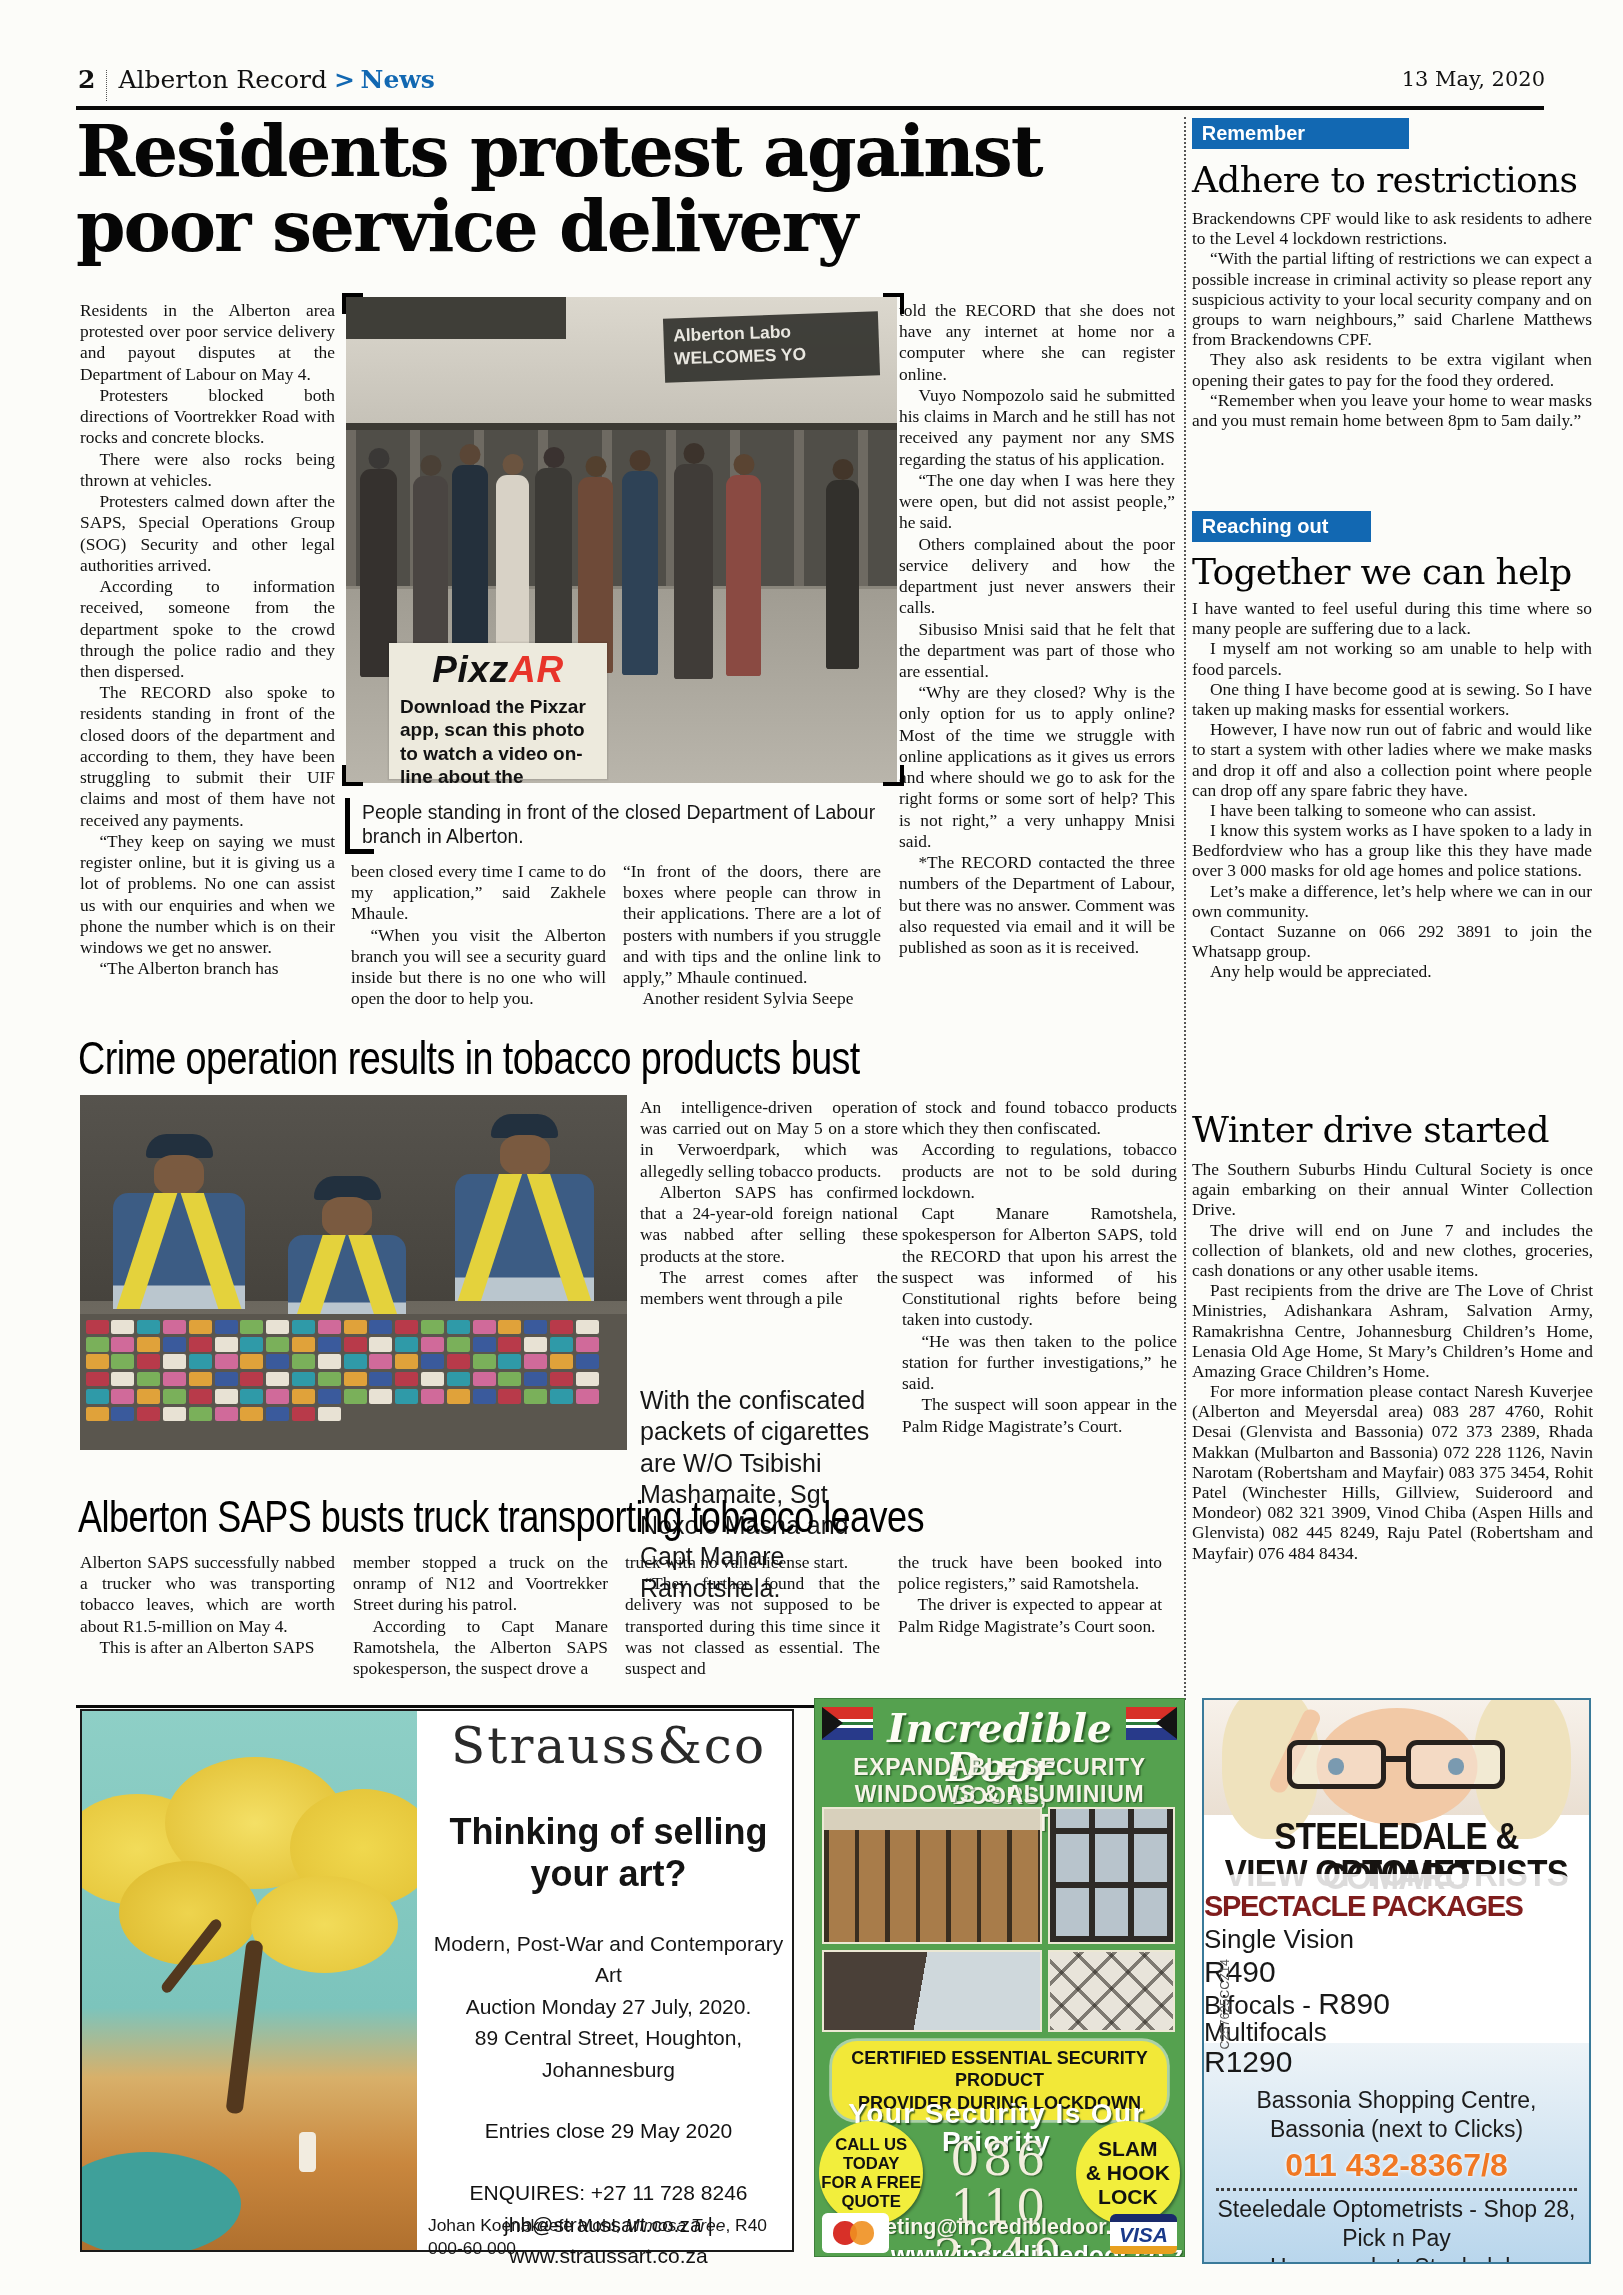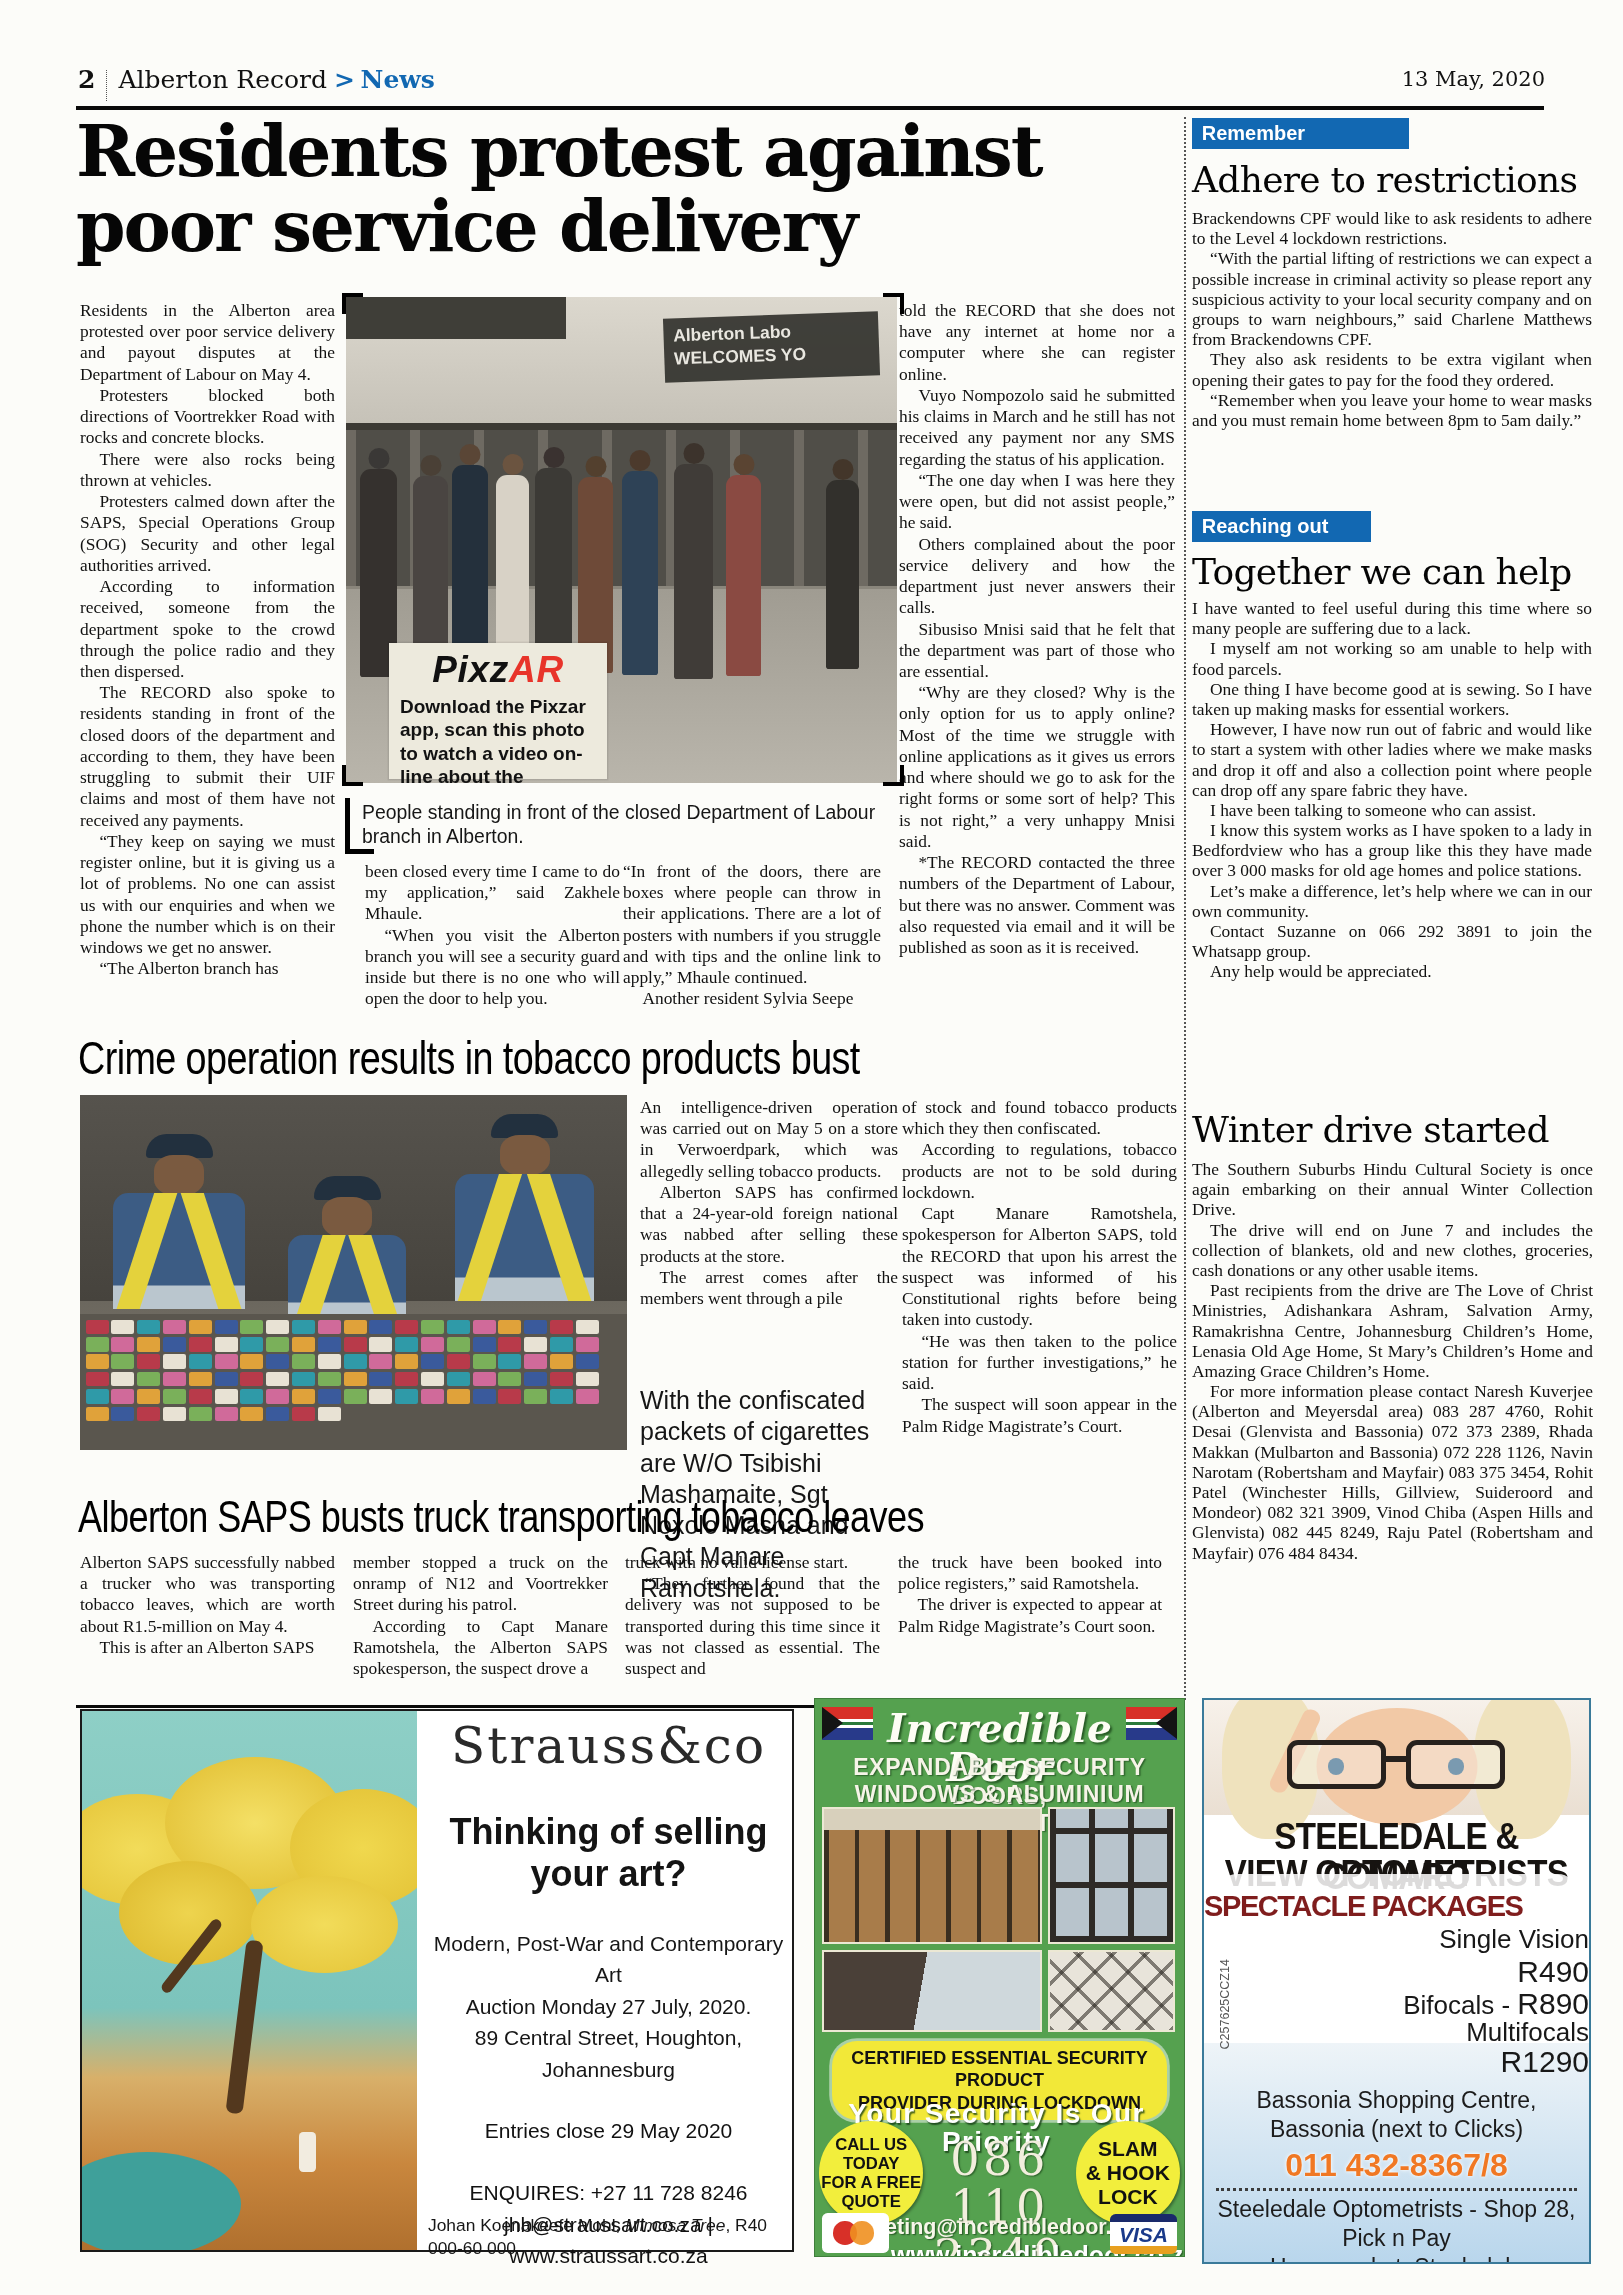--- a/index.html
+++ b/index.html
@@ -170,21 +170,21 @@
   .gl-bridge{position:absolute;left:calc(50% - 11px);top:56px;width:22px;height:6.2px;background:#27211d}
   .opt-eye{position:absolute;top:58px;width:16.7px;height:16.7px;border-radius:50%;background:#7a9ab0}
   .opt-eye.l{left:calc(50% - 69px)}
   .opt-eye.r{left:calc(50% + 51px)}
   .opt-hand{position:absolute;left:82px;top:5.6px;width:18px;height:90px;background:#f2c9a6;
             border-radius:8.3px;transform:rotate(26deg)}
   .opt-title{text-align:center;font:900 36px/1.1 "Liberation Sans",sans-serif;color:#161310;
              letter-spacing:-0.7px;transform:scaleX(.92)}
   .opt-panel{position:absolute;left:15.3px;top:174px;width:357px;height:175px;background:rgba(255,255,255,.85);border-radius:18px}
   .opt-sub{text-align:left;font:900 29px/1 "Liberation Sans",sans-serif;letter-spacing:-1.4px;color:#7f1d1d}
-  .opt-item{text-align:right;font:400 26px/1.2 "Liberation Sans",sans-serif;color:#181818}
+  .opt-item{text-align:left;font:400 26px/1.2 "Liberation Sans",sans-serif;color:#181818}
   .opt-price{font-weight:400;font-size:30px}
   .opt-bottom{position:absolute;left:0;bottom:0;width:100%;height:219px;
               background:linear-gradient(180deg,#eef4f8,#b9d6ec)}
   .opt-loc{text-align:center;font:400 23px/1.25 "Liberation Sans",sans-serif;color:#1c1c1c}
   .opt-phone{text-align:center;font:800 32px/1 "Liberation Sans",sans-serif;color:#f07824;
              text-shadow:0 0 4.2px #fff,0 0 1.4px #fff}
   .opt-dotted{border-top:3.5px dotted #3c3c3c;width:94%;margin:7px auto 4.2px}
   .opt-code{position:absolute;left:-23.6px;top:298px;transform:rotate(-90deg);
             font:400 12.5px/1 "Liberation Sans",sans-serif;color:#555}
 </style>
@@ -207,21 +207,21 @@
   <div class="abs body-col serif" style="left:80px;top:300px;width:255px;height:719px">
       <p>Residents in the Alberton area protested over poor service delivery and payout disputes at the Department of Labour on May 4.</p>
       <p>Protesters blocked both directions of Voortrekker Road with rocks and concrete blocks.</p>
       <p>There were also rocks being thrown at vehicles.</p>
       <p>Protesters calmed down after the SAPS, Special Operations Group (SOG) Security and other legal authorities arrived.</p>
       <p>According to information received, someone from the department spoke to the crowd through the police radio and they then dispersed.</p>
       <p>The RECORD also spoke to residents standing in front of the closed doors of the department and according to them, they have been struggling to submit their UIF claims and most of them have not received any payments.</p>
       <p>“They keep on saying we must register online, but it is giving us a lot of problems. No one can assist us with our enquiries and when we phone the number which is on their windows we get no answer.</p>
       <p>“The Alberton branch has</p>
     </div>
-  <div class="abs body-col serif" style="left:365px;top:861px;width:255px;height:158px">
+  <div class="abs body-col serif" style="left:351px;top:861px;width:255px;height:158px">
       <p>been closed every time I came to do my application,” said Zakhele Mhaule.</p>
       <p>“When you visit the Alberton branch you will see a security guard inside but there is no one who will open the door to help you.</p>
     </div>
   <div class="abs body-col serif" style="left:623px;top:861px;width:258px;height:158px">
       <p>“In front of the doors, there are boxes where people can throw in their applications. There are a lot of posters with numbers if you struggle and with tips and the online link to apply,” Mhaule continued.</p>
       <p>Another resident Sylvia Seepe</p>
     </div>
   <div class="abs body-col serif" style="left:899px;top:300px;width:276px;height:719px">
       <p>told the RECORD that she does not have any internet at home nor a computer where she can register online.</p>
       <p>Vuyo Nompozolo said he submitted his claims in March and he still has not received any payment nor any SMS regarding the status of his application.</p>

